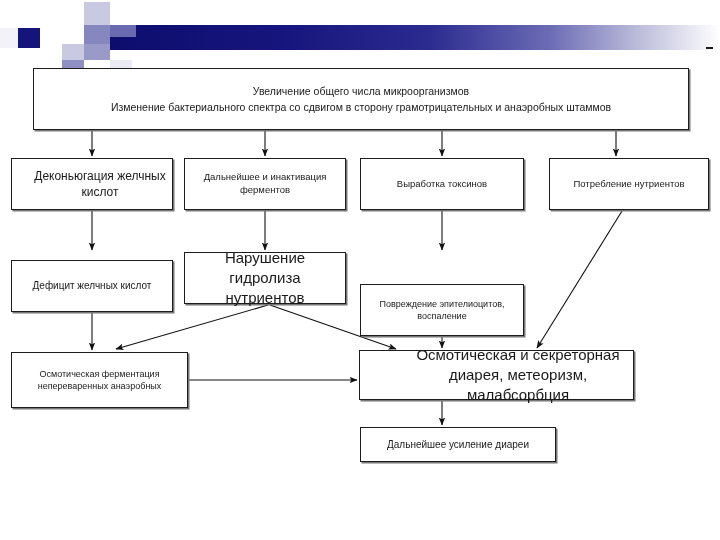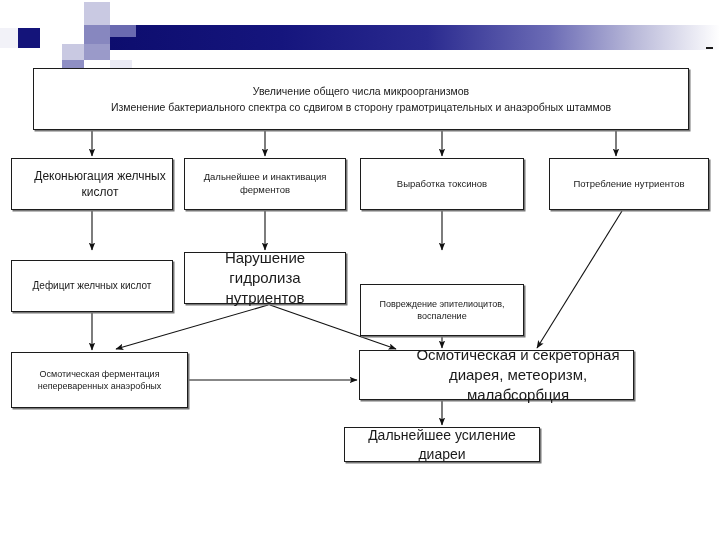--- a/index.html
+++ b/index.html
@@ -53,21 +53,21 @@
   #n-enzyme{left:184px;top:158px;width:162px;height:52px;font-size:9.5px;}
   #n-toxin {left:360px;top:158px;width:164px;height:52px;font-size:9.5px;text-align:right;}
   #n-nutri {left:549px;top:158px;width:160px;height:52px;font-size:9.5px;}
 
   #n-deficit{left:11px;top:260px;width:162px;height:52px;font-size:10px;}
   #n-hydro  {left:184px;top:252px;width:162px;height:52px;font-size:15px;}
   #n-epithel{left:360px;top:252px;width:164px;height:52px;font-size:9px;margin-top:32px;}
 
   #n-ferment{left:11px;top:352px;width:177px;height:56px;font-size:9px;}
   #n-diarrhea{left:359px;top:350px;width:275px;height:50px;font-size:15px;padding-left:48px;}
-  #n-further {left:344px;top:427px;width:196px;height:35px;font-size:14px;}
+  #n-further {left:360px;top:427px;width:196px;height:35px;font-size:10px;}
 
   #edges{position:absolute;left:0;top:0;width:720px;height:540px;pointer-events:none;}
 </style>
 </head>
 <body>
 
 <div id="slide">
 
   <div class="banner">
     <div class="sq sq9"></div>

